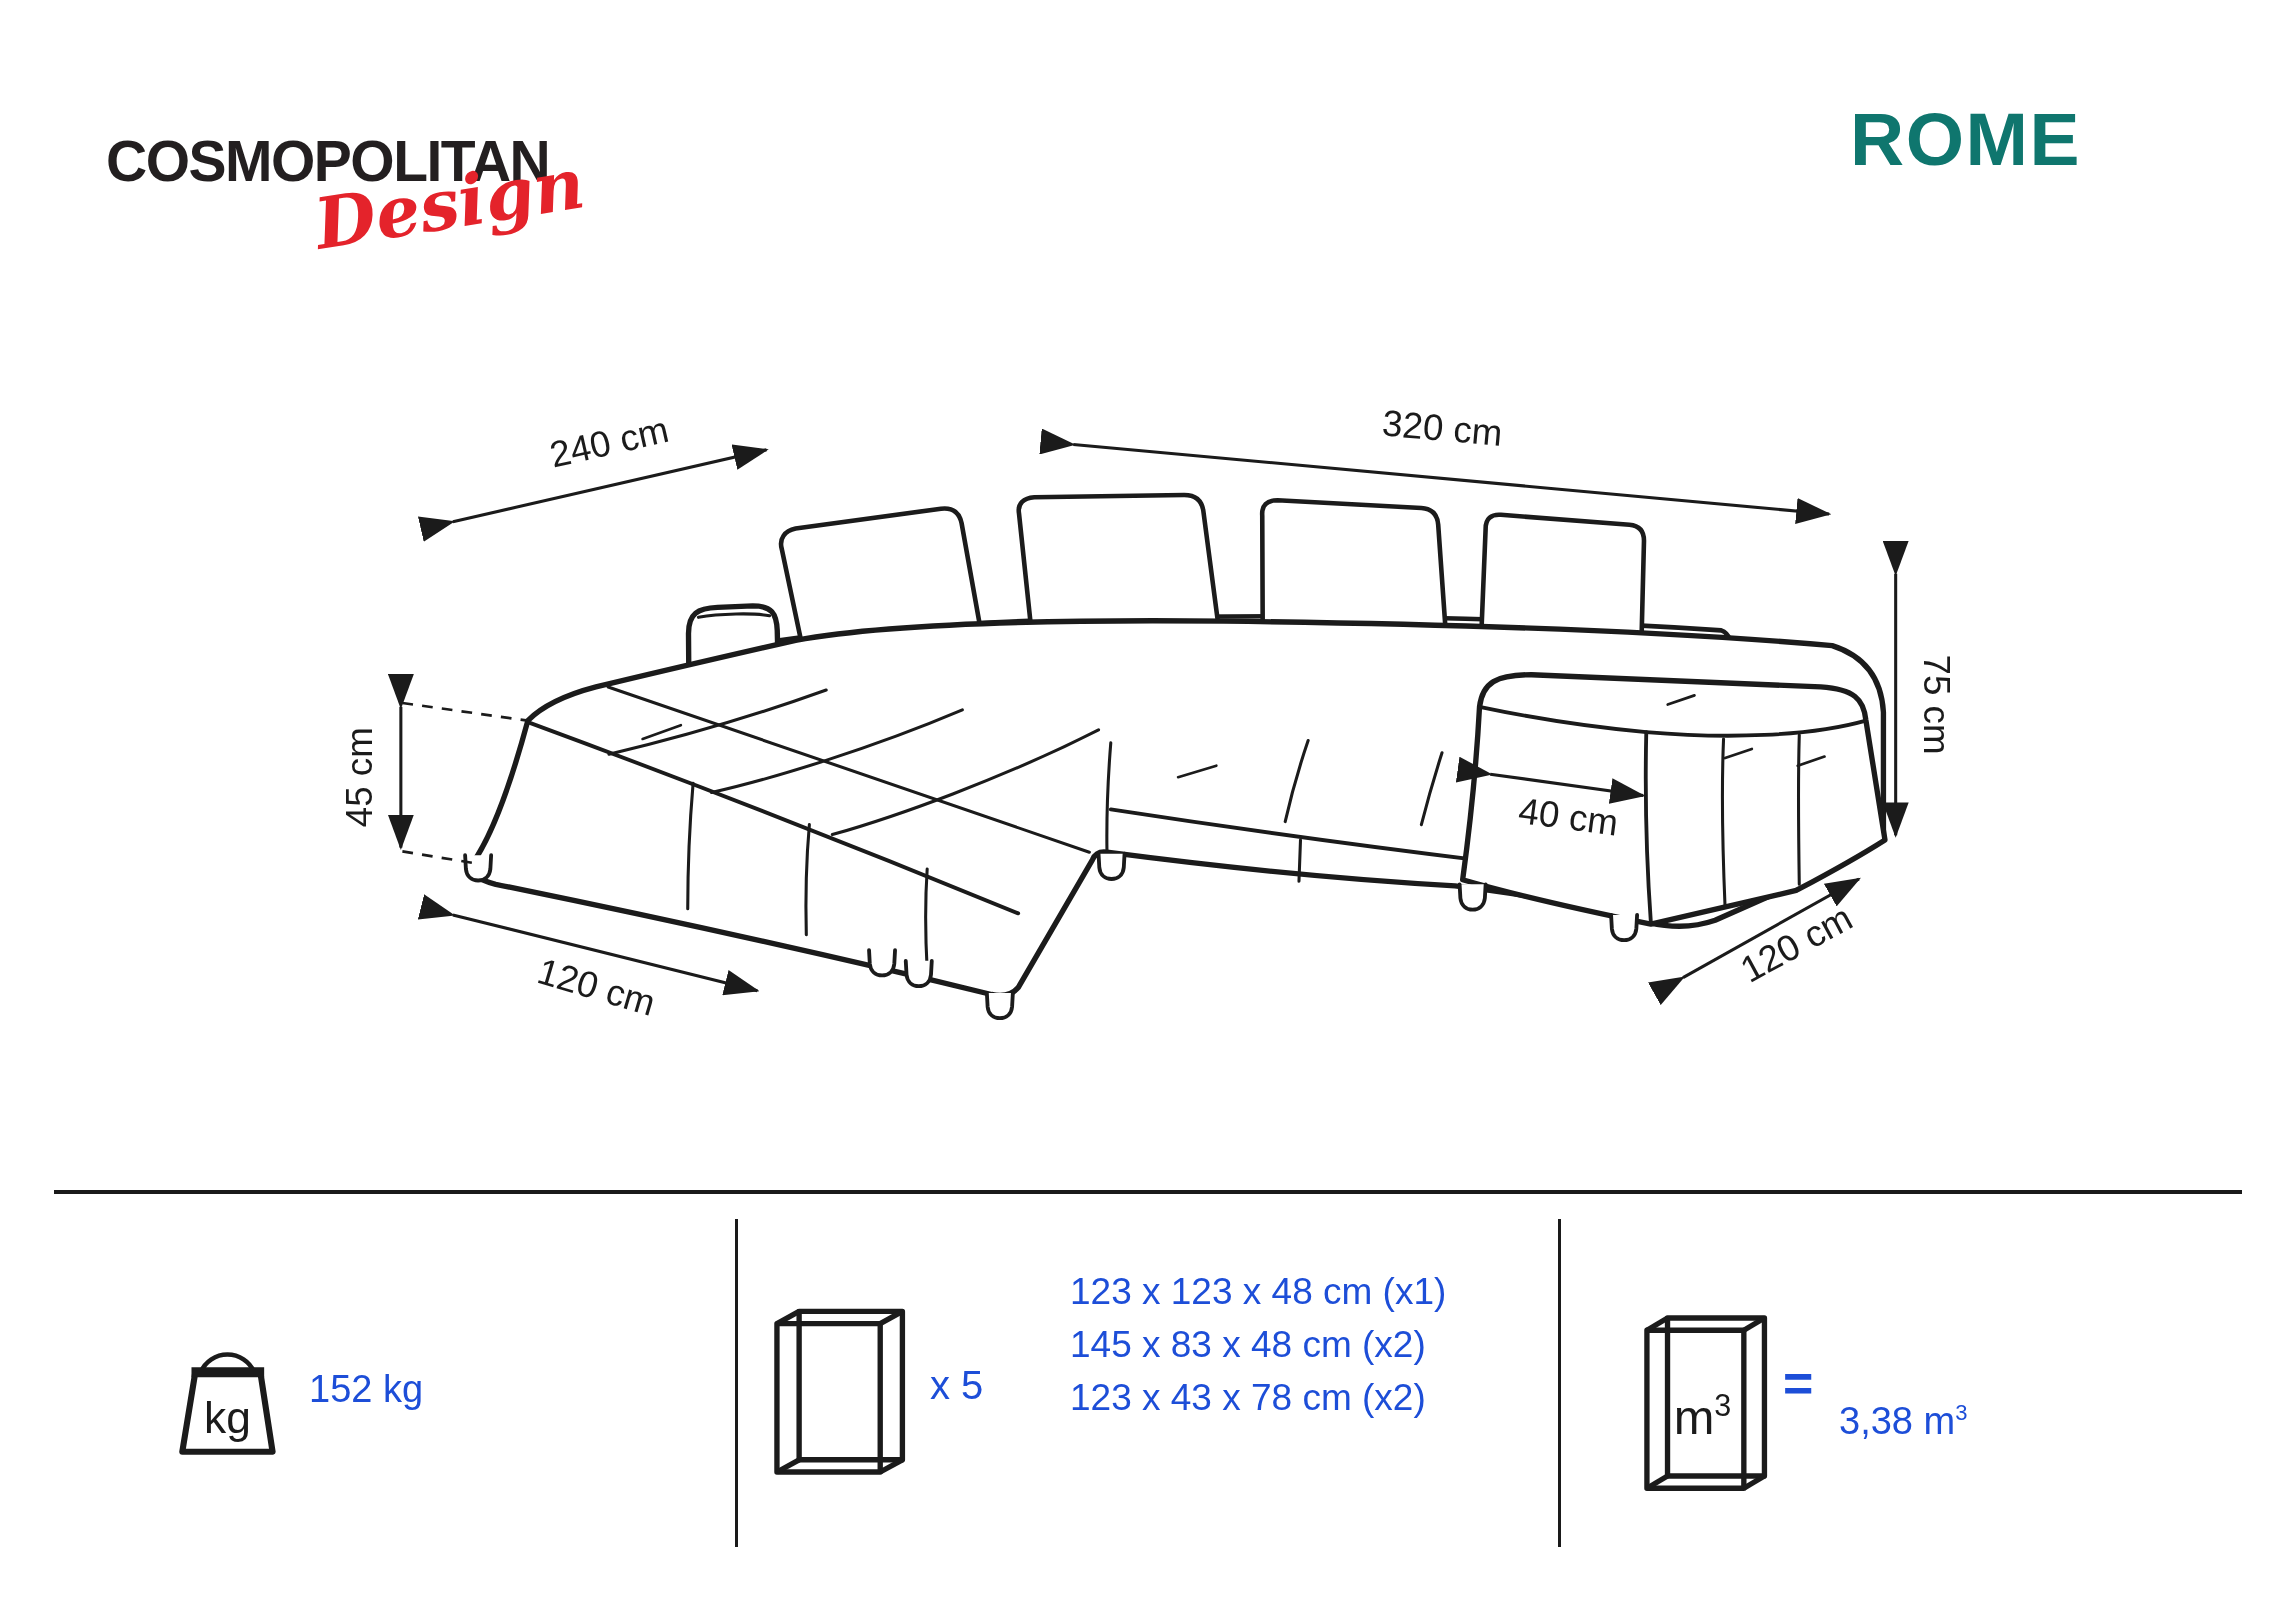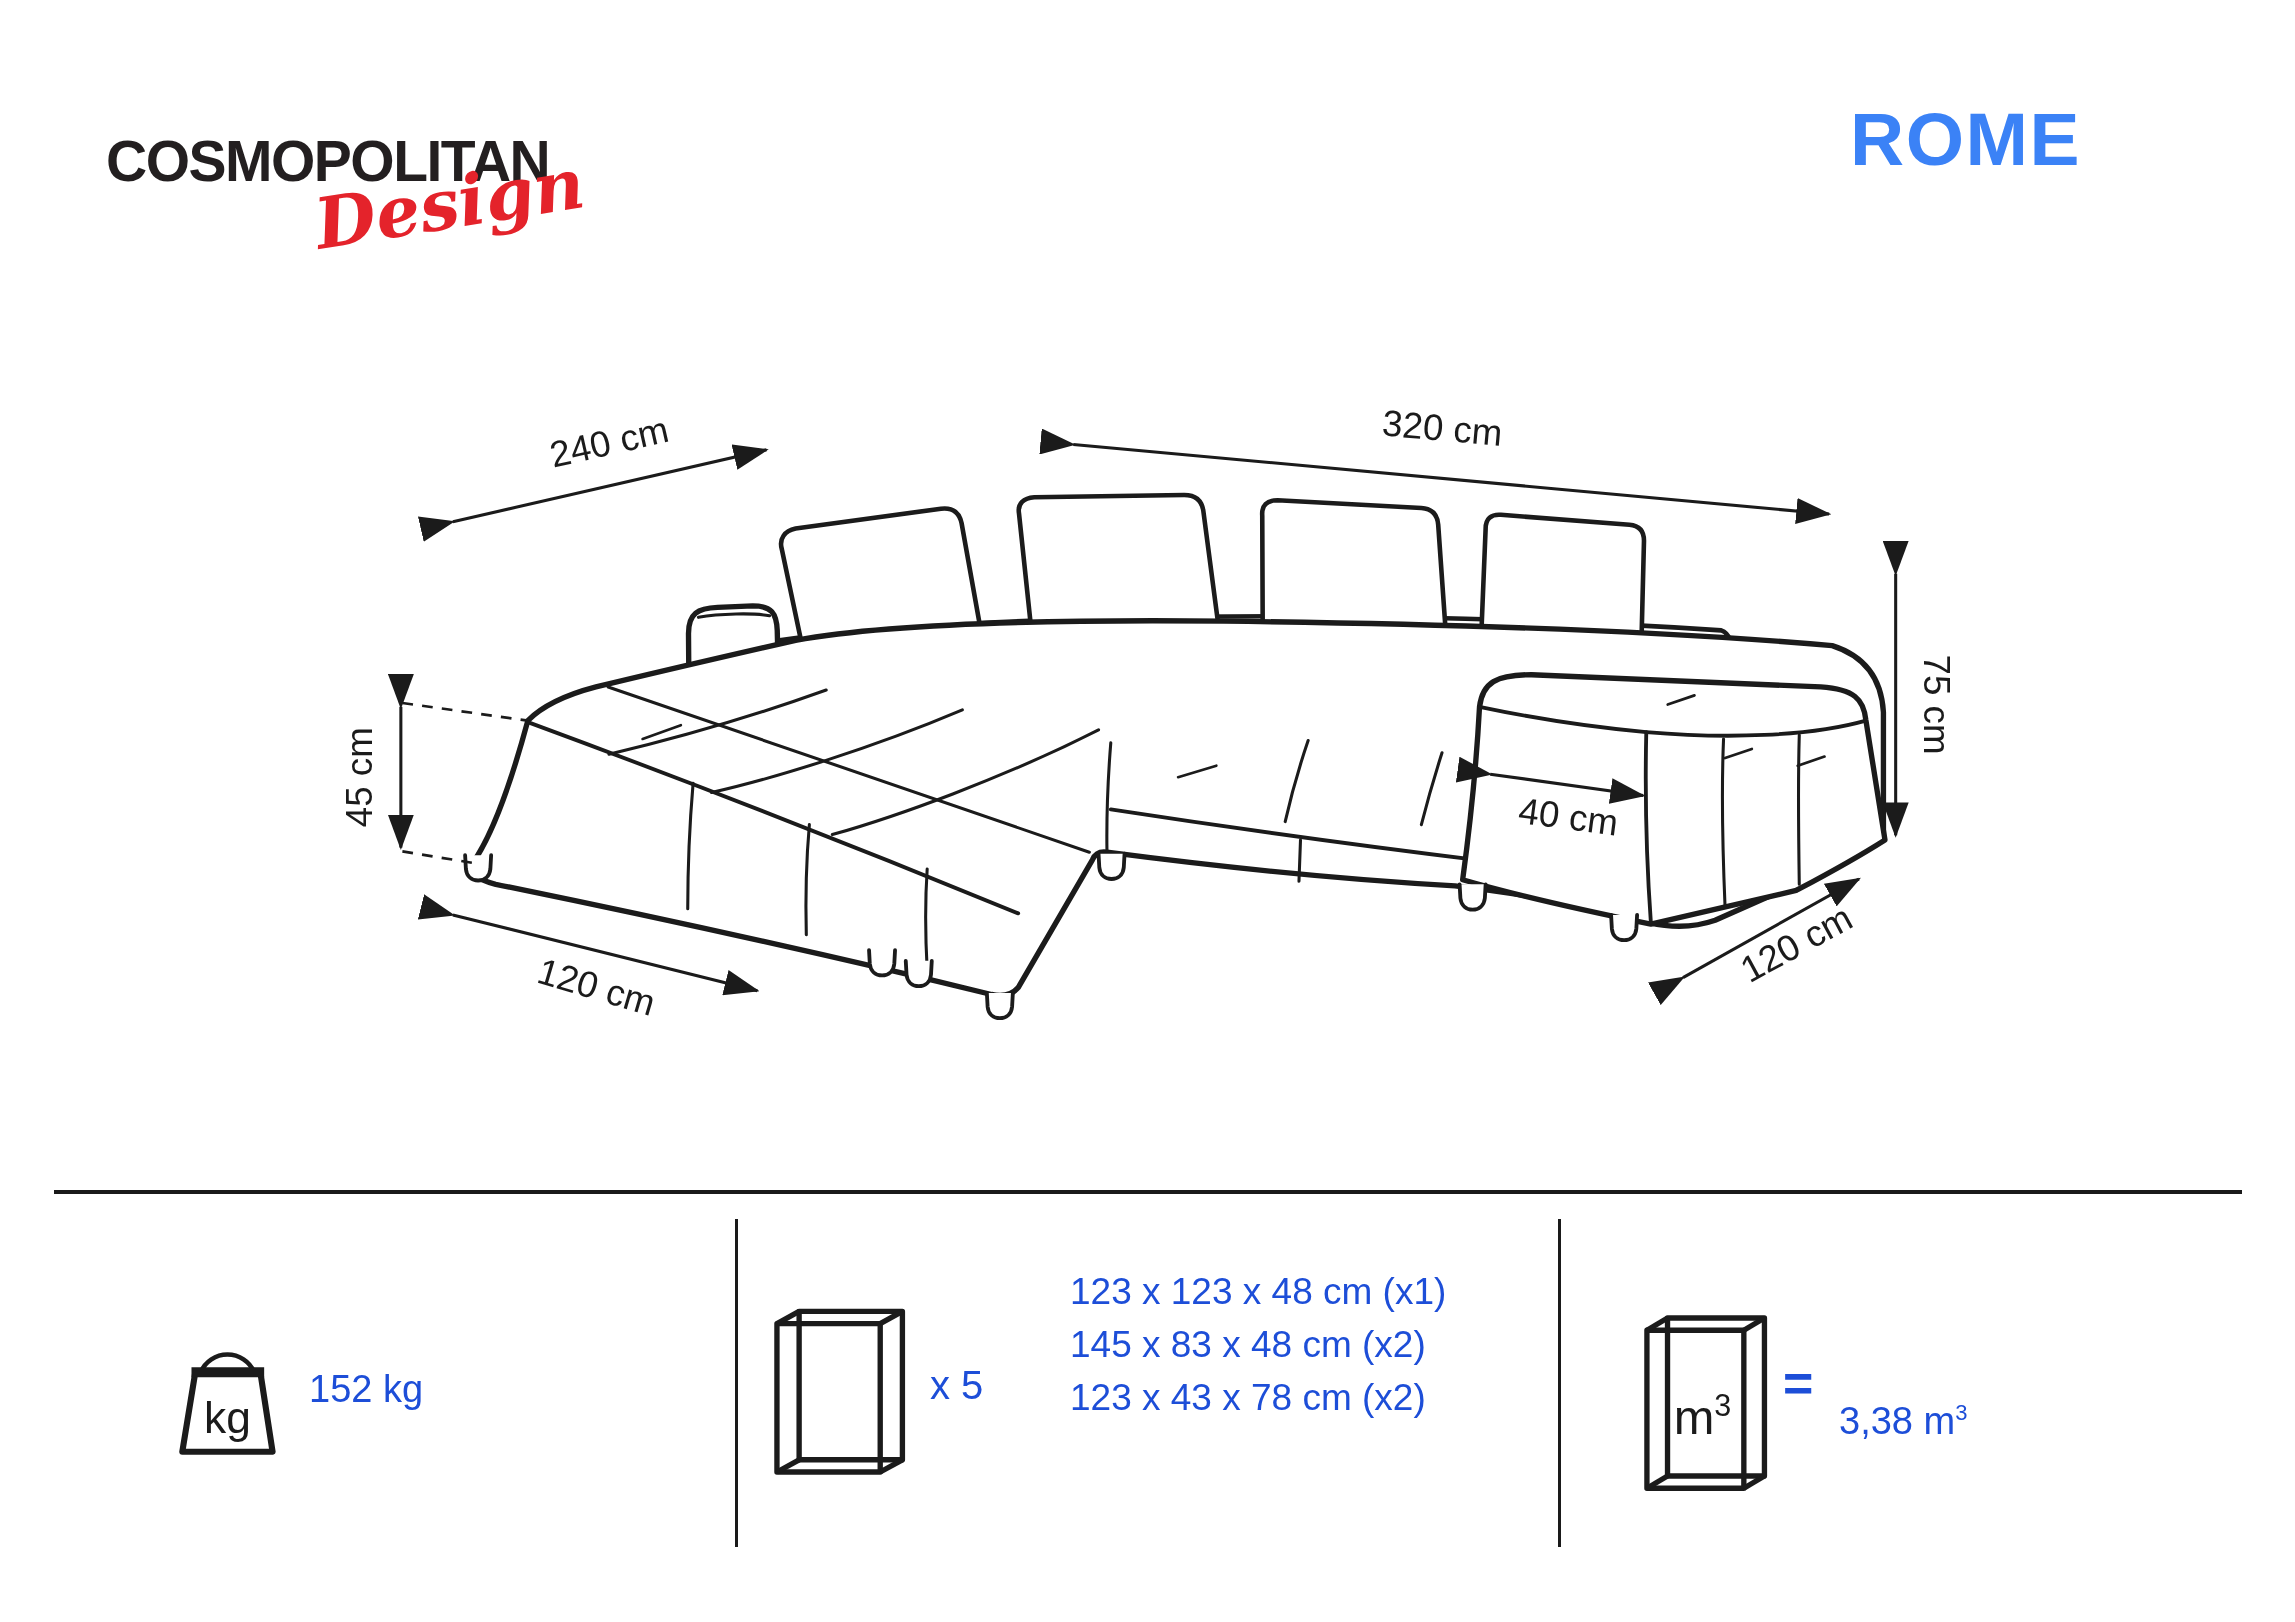--- a/index.html
+++ b/index.html
@@ -13,21 +13,21 @@
     font-size:57px;font-weight:bold;letter-spacing:-1.5px;color:#231f20;
     font-family:"Liberation Sans",sans-serif;white-space:nowrap;
   }
   .brand-script{
     position:absolute;left:208px;top:34px;
     font-family:"DejaVu Serif",serif;font-style:italic;font-weight:bold;
     font-size:70px;color:#e4232b;transform:rotate(-9deg);white-space:nowrap;
   }
   .product-title{
     position:absolute;left:1850px;top:84px;
-    font-size:75px;font-weight:bold;letter-spacing:1.5px;color:#3b82f6;white-space:nowrap;
+    font-size:75px;font-weight:bold;letter-spacing:1.5px;color:#0f766e;white-space:nowrap;
   }
   
   .sofa-svg{position:absolute;left:0;top:0;}
   .dim-label{font-family:"Liberation Sans",sans-serif;font-size:48px;fill:#1b1b1b;}
   
   .hrule{position:absolute;left:54px;top:1178px;width:2188px;height:3.8px;background:#1a1a1a;}
   .vrule{position:absolute;top:1207px;width:3.1px;height:328px;background:#1a1a1a;}
   .vrule-1{left:735px;}
   .vrule-2{left:1558px;}
   .footer-text{position:absolute;font-size:38px;color:#1d4ed8;white-space:nowrap;}

